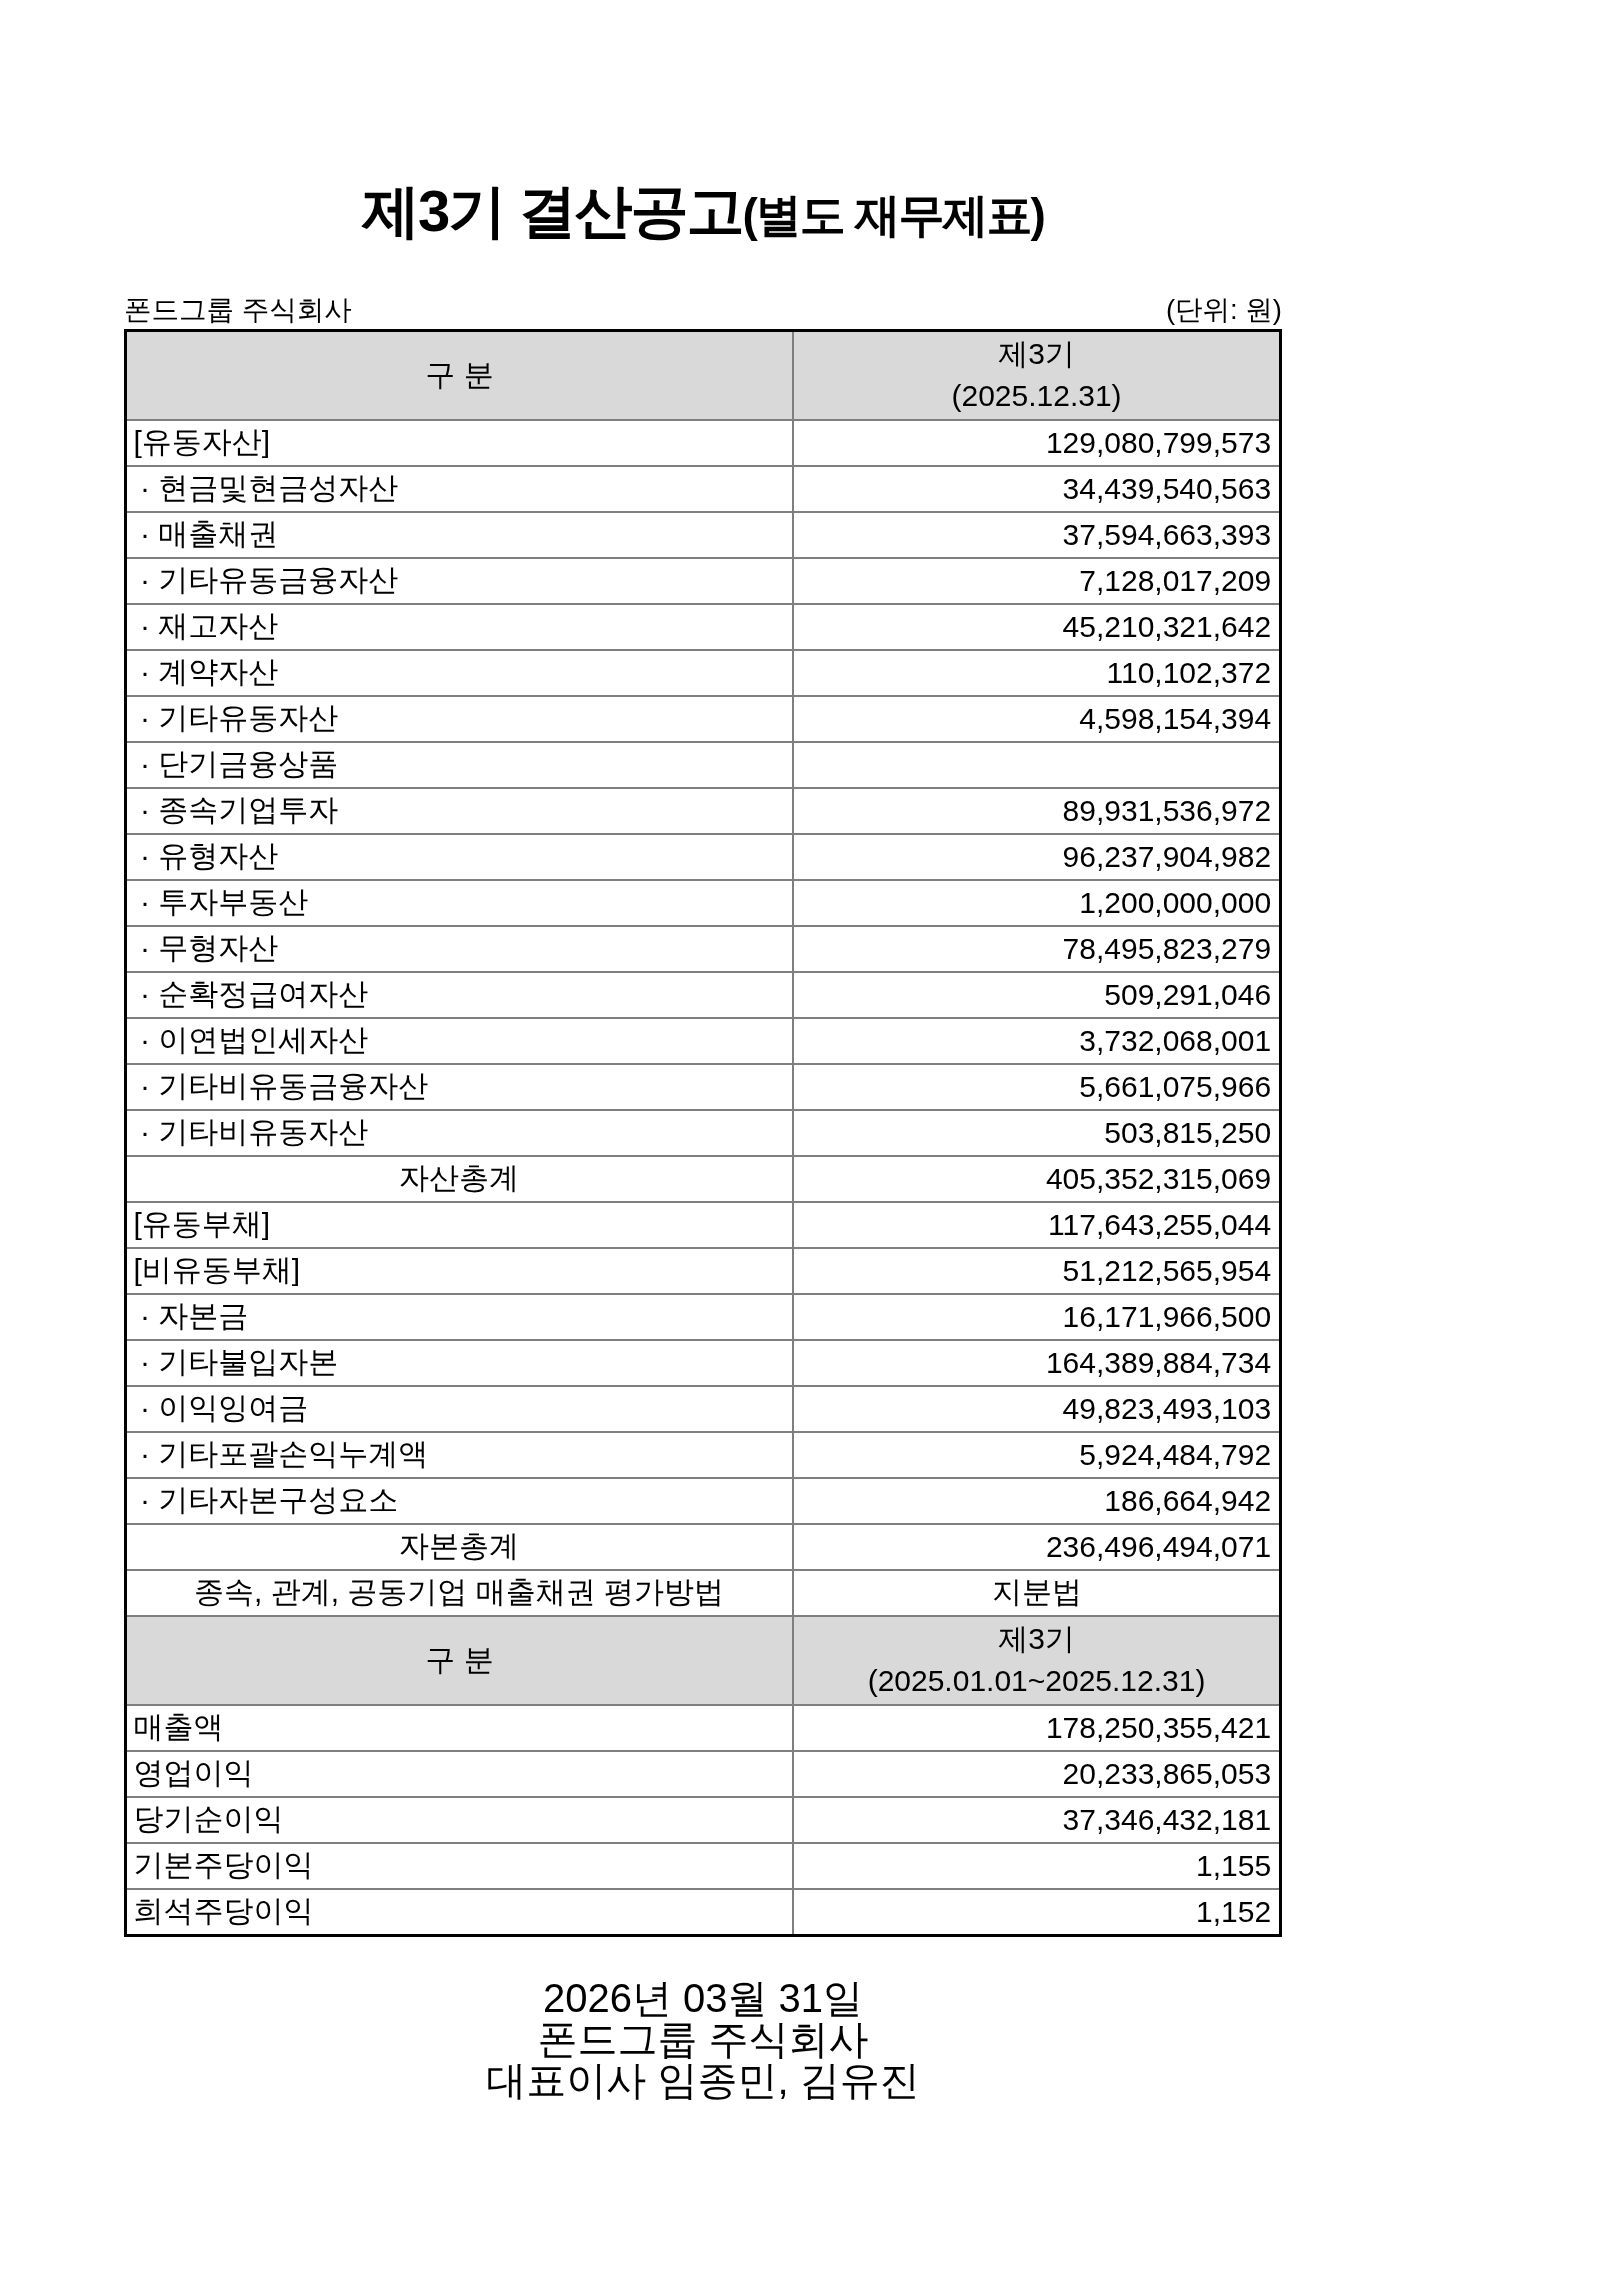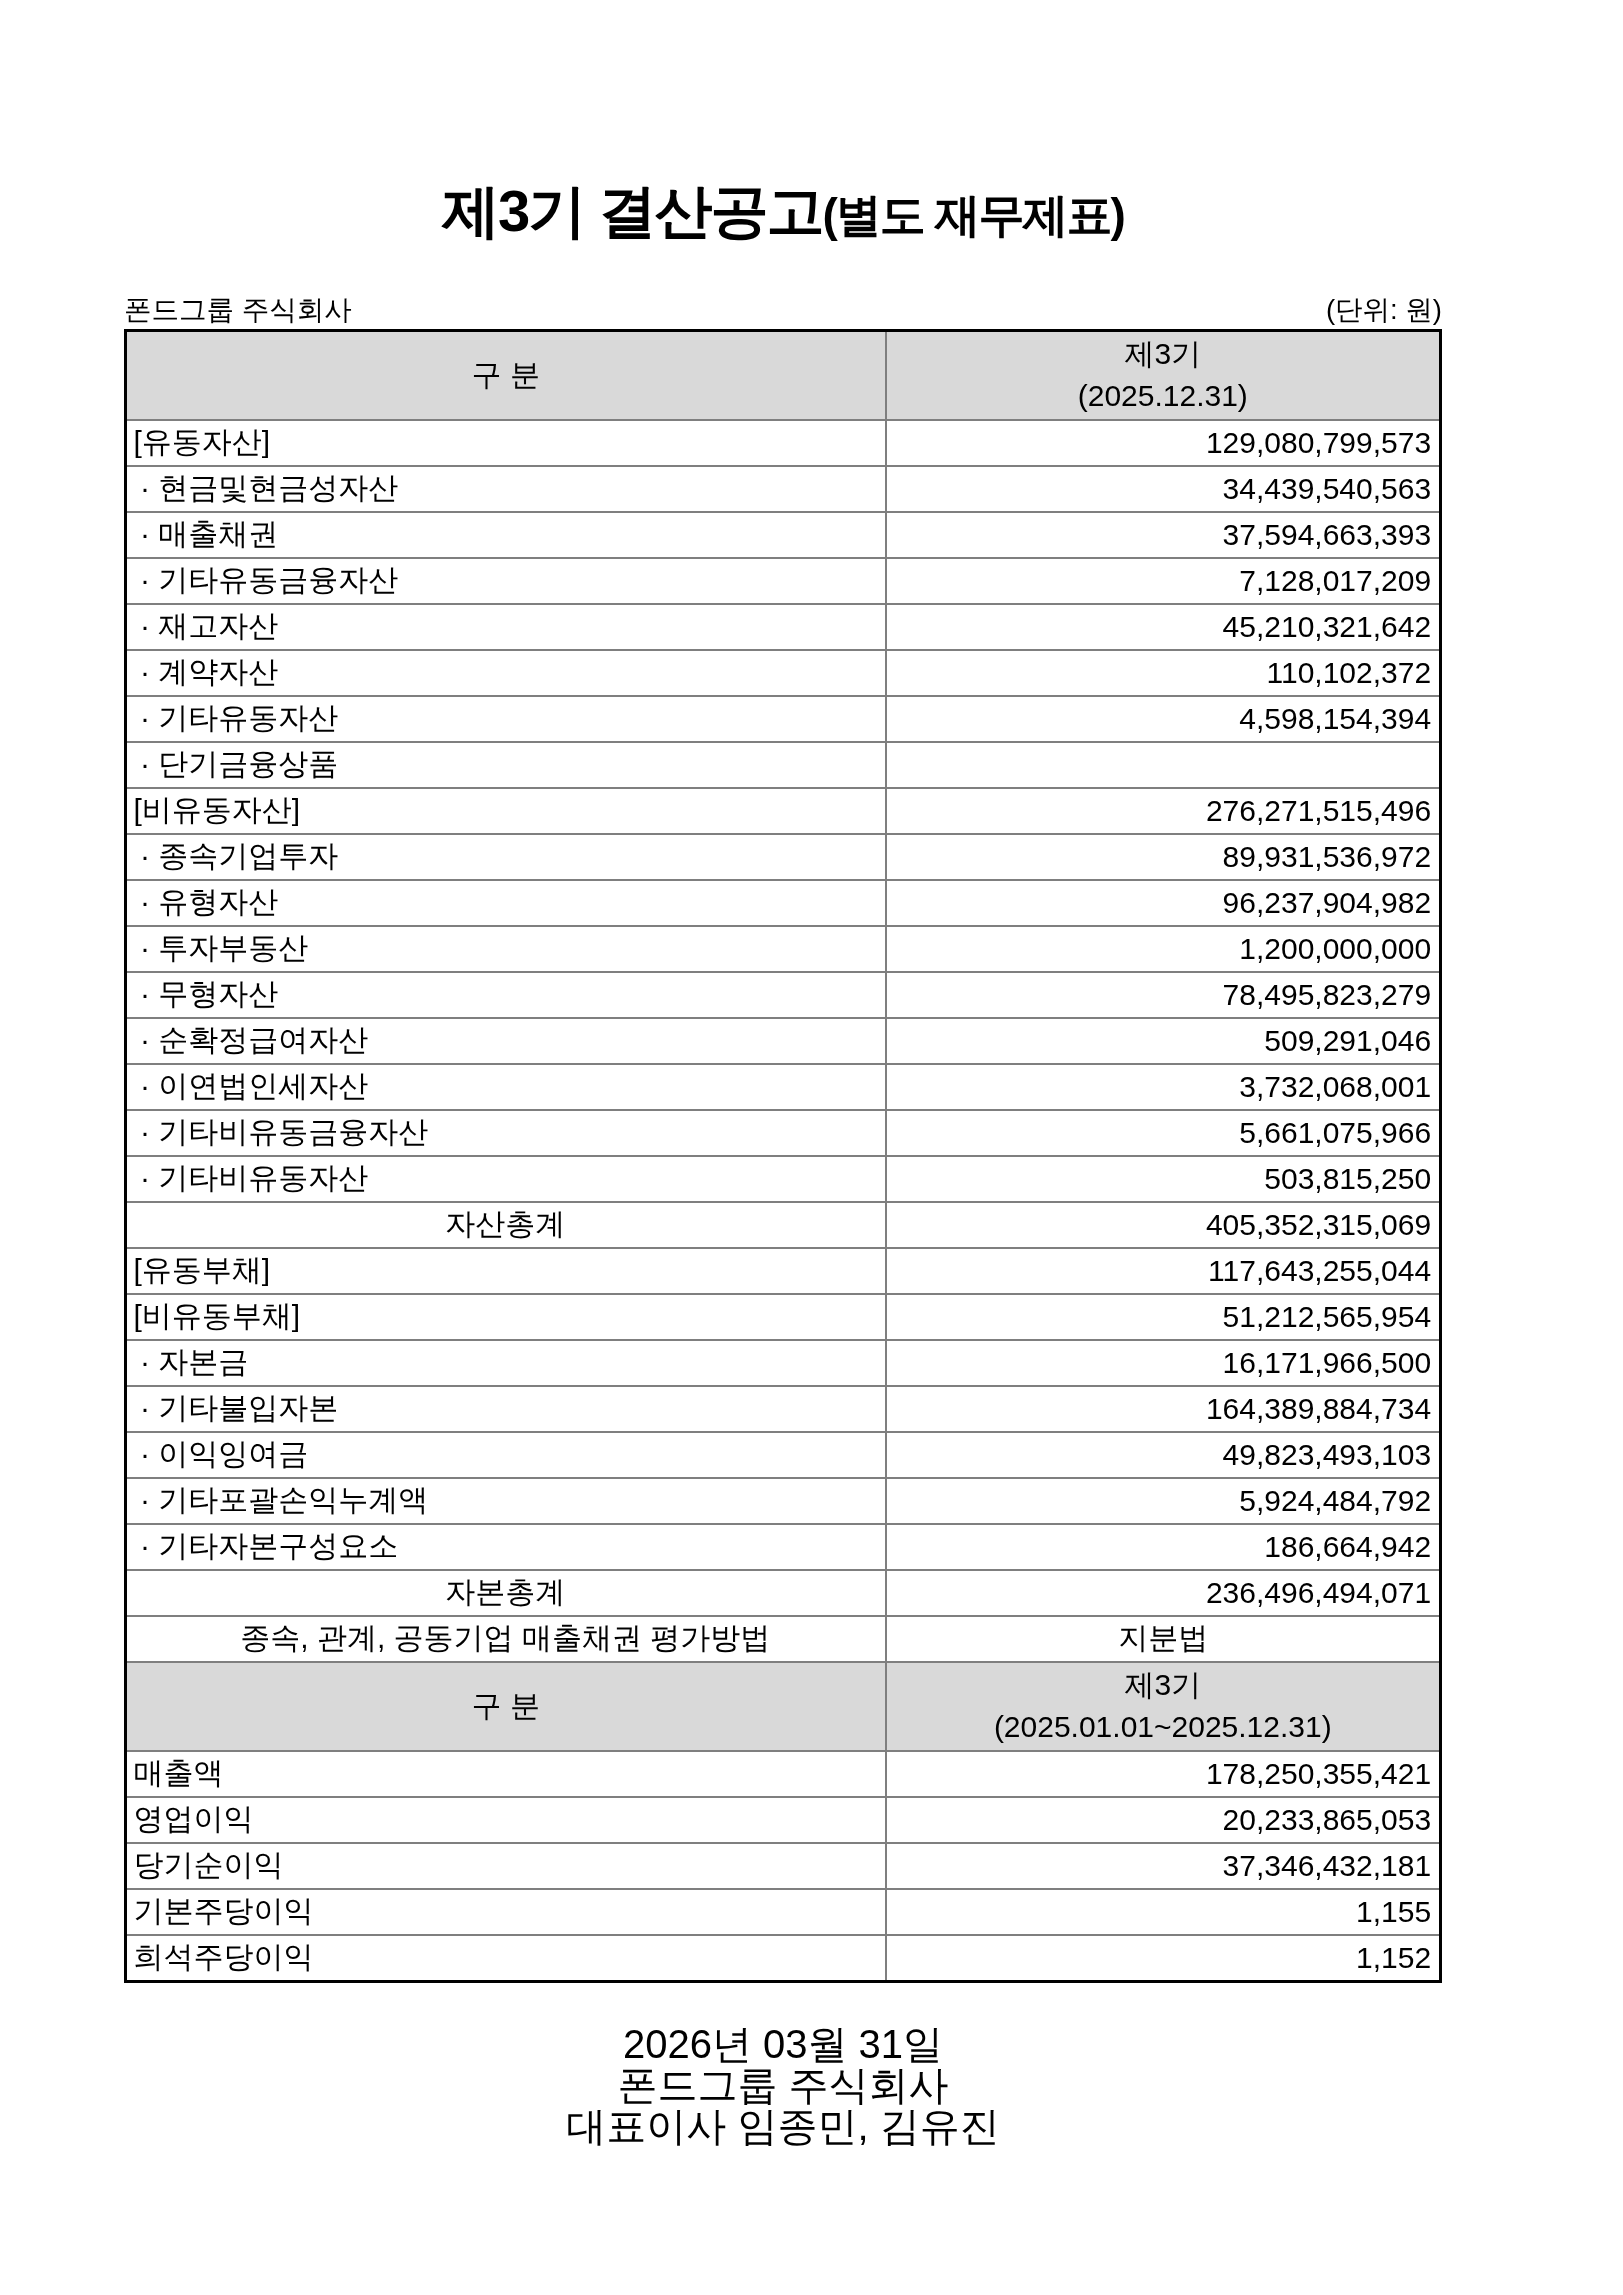--- a/index.html
+++ b/index.html
@@ -1,21 +1,21 @@
 <!DOCTYPE html>
 <html style="font-size:10.5px"><head>
 <meta charset="utf-8">
 <style>
   html,body{margin:0;padding:0;}
   body{
     width:1623px;height:2295px;background:#ffffff;position:relative;
     font-family:"Liberation Sans","DejaVu Sans",sans-serif;color:#000;
     -webkit-font-smoothing:antialiased;
   }
-  .content{width:1318px;margin-left:124px;margin-top:28px;}
+  .content{width:1158px;margin-left:124px;margin-top:28px;}
   .doc-title{
     text-align:center;margin-top:182px;font-weight:700;font-size:58px;
     line-height:1.0;letter-spacing:-2px;white-space:nowrap;
   }
   .doc-title .paren{font-size:46px;}
   .meta-row{
     display:flex;justify-content:space-between;align-items:flex-end;
     margin-top:54px;margin-bottom:3.9px;font-size:27.5px;line-height:31px;
   }
   table.fin{
@@ -95,24 +95,20 @@
         </tr>
         <tr>
           <td class="label indent">· 기타유동자산</td>
           <td class="value ">4,598,154,394</td>
         </tr>
         <tr>
           <td class="label indent">· 단기금융상품</td>
           <td class="value empty"></td>
         </tr>
         <tr>
-          <td class="label plain">[비유동자산]</td>
-          <td class="value ">276,271,515,496</td>
-        </tr>
-        <tr>
           <td class="label indent">· 종속기업투자</td>
           <td class="value ">89,931,536,972</td>
         </tr>
         <tr>
           <td class="label indent">· 유형자산</td>
           <td class="value ">96,237,904,982</td>
         </tr>
         <tr>
           <td class="label indent">· 투자부동산</td>
           <td class="value ">1,200,000,000</td>

